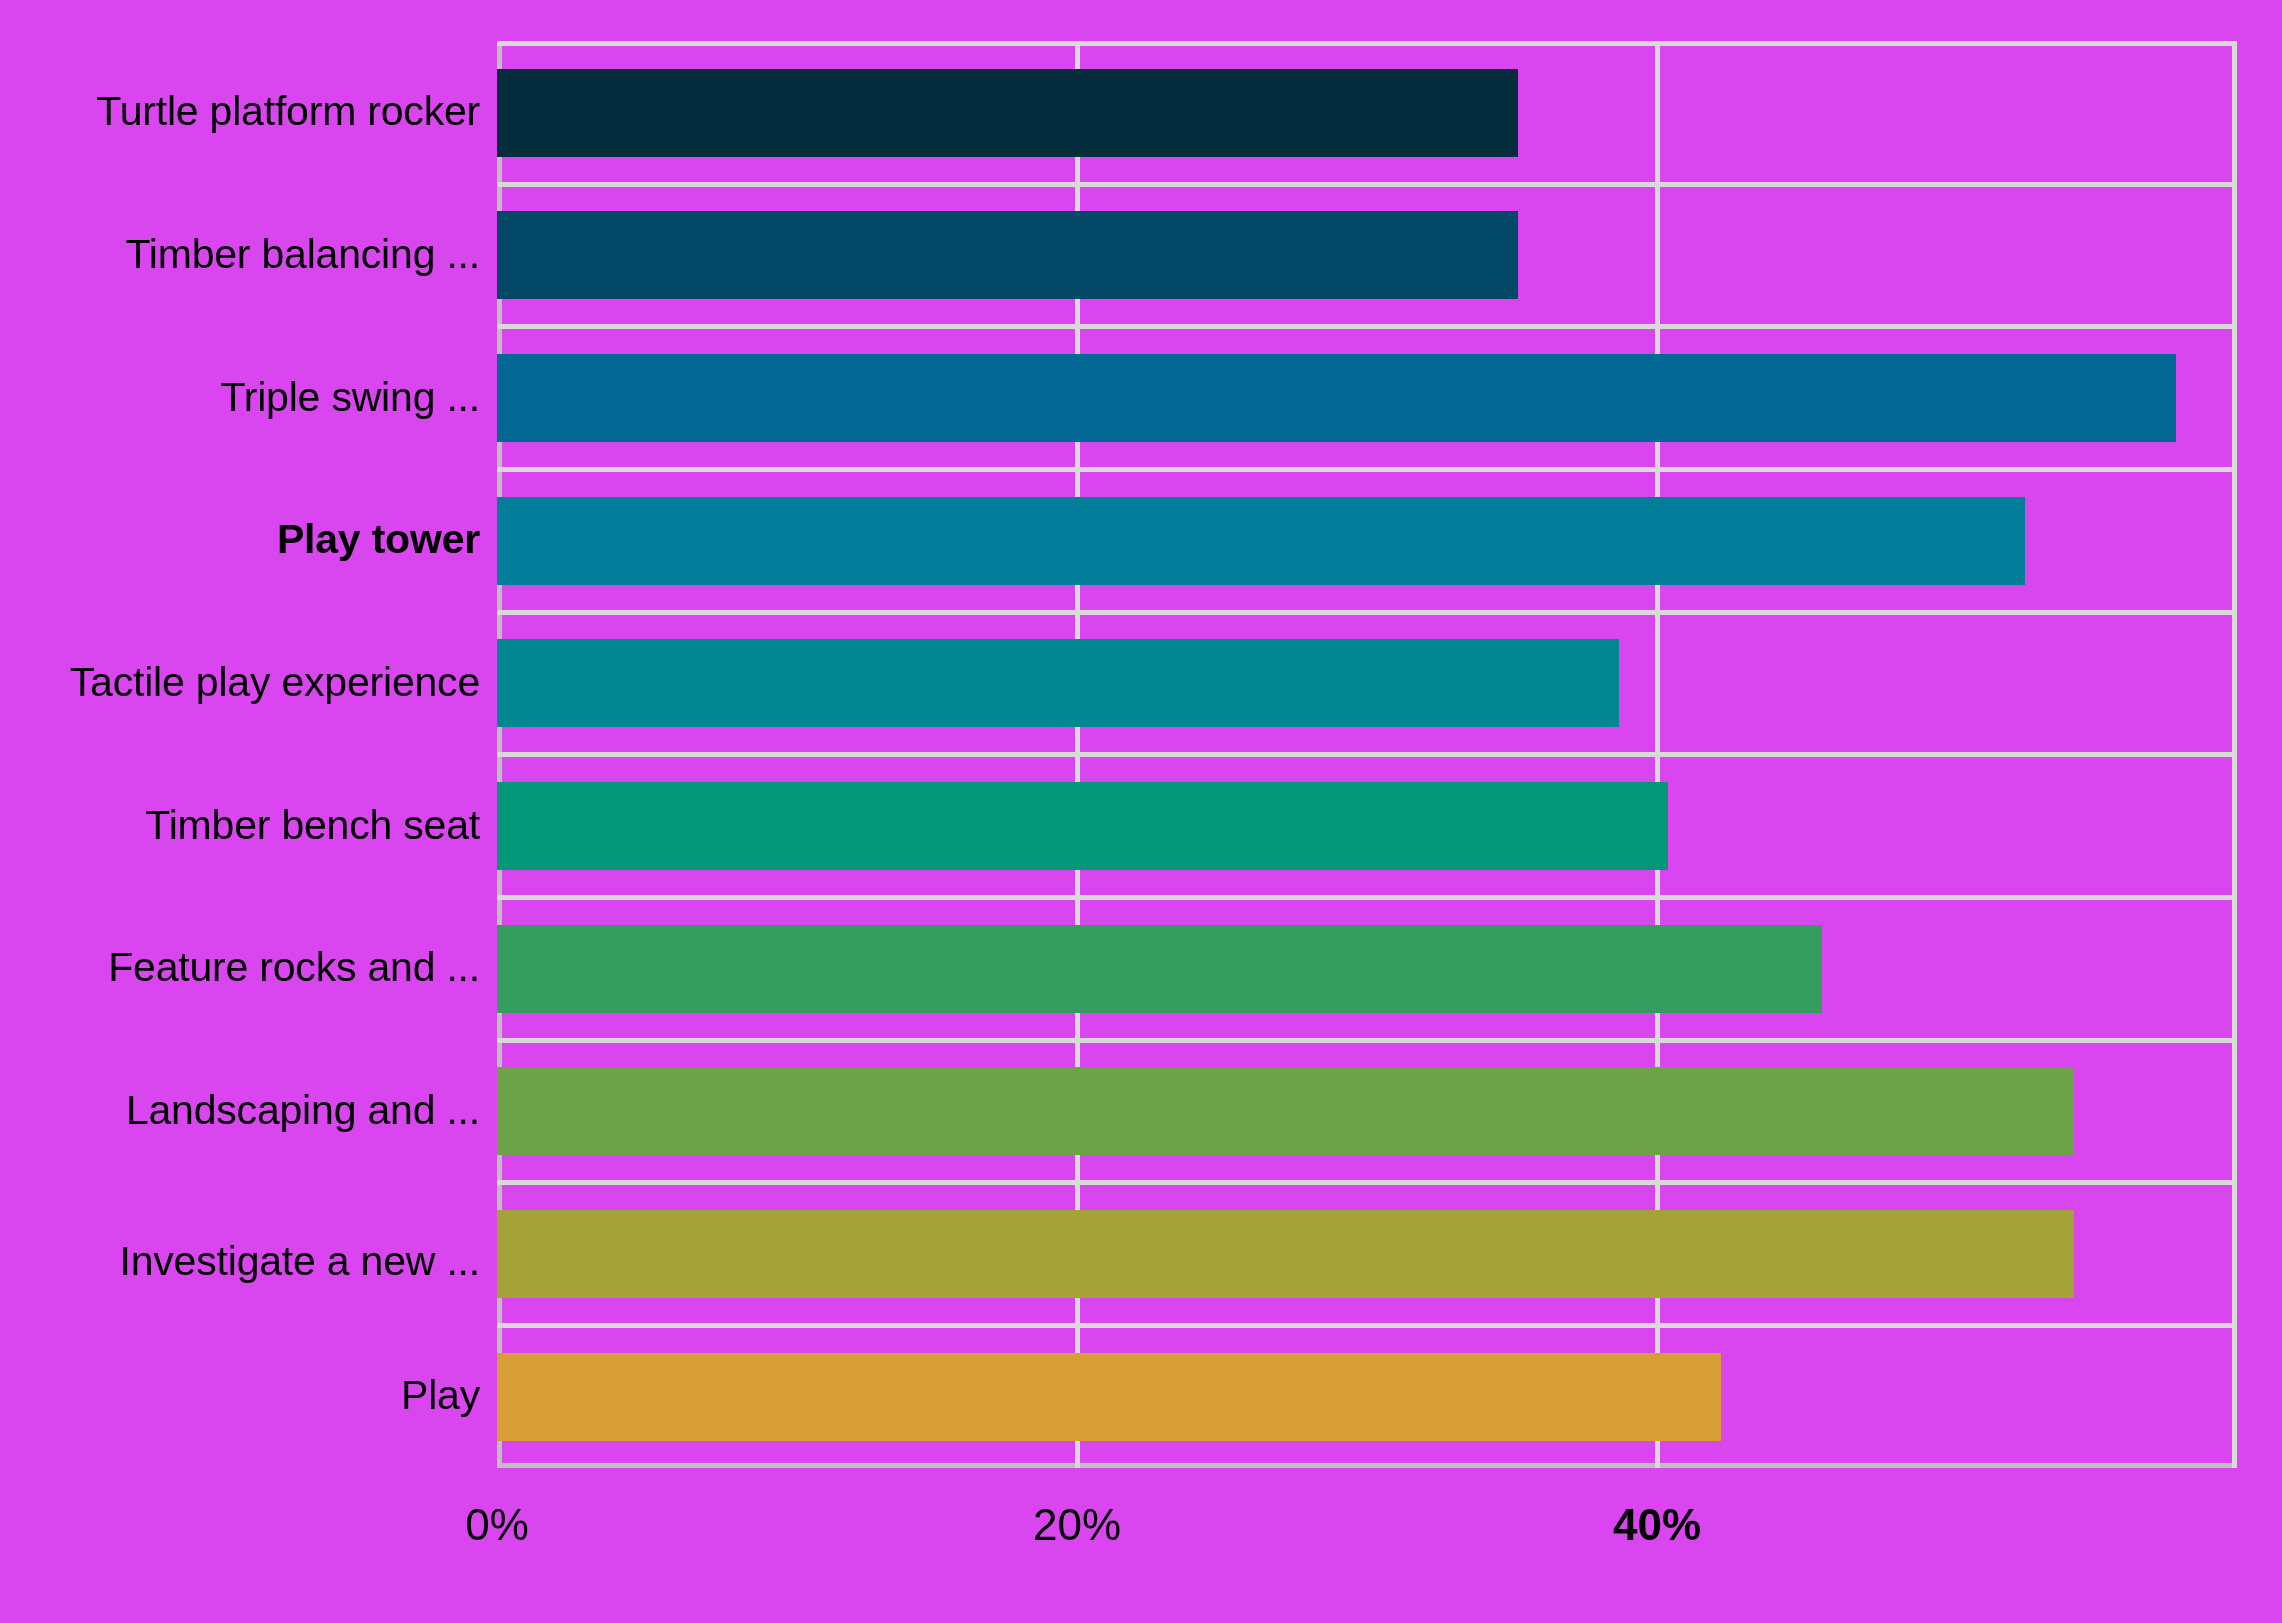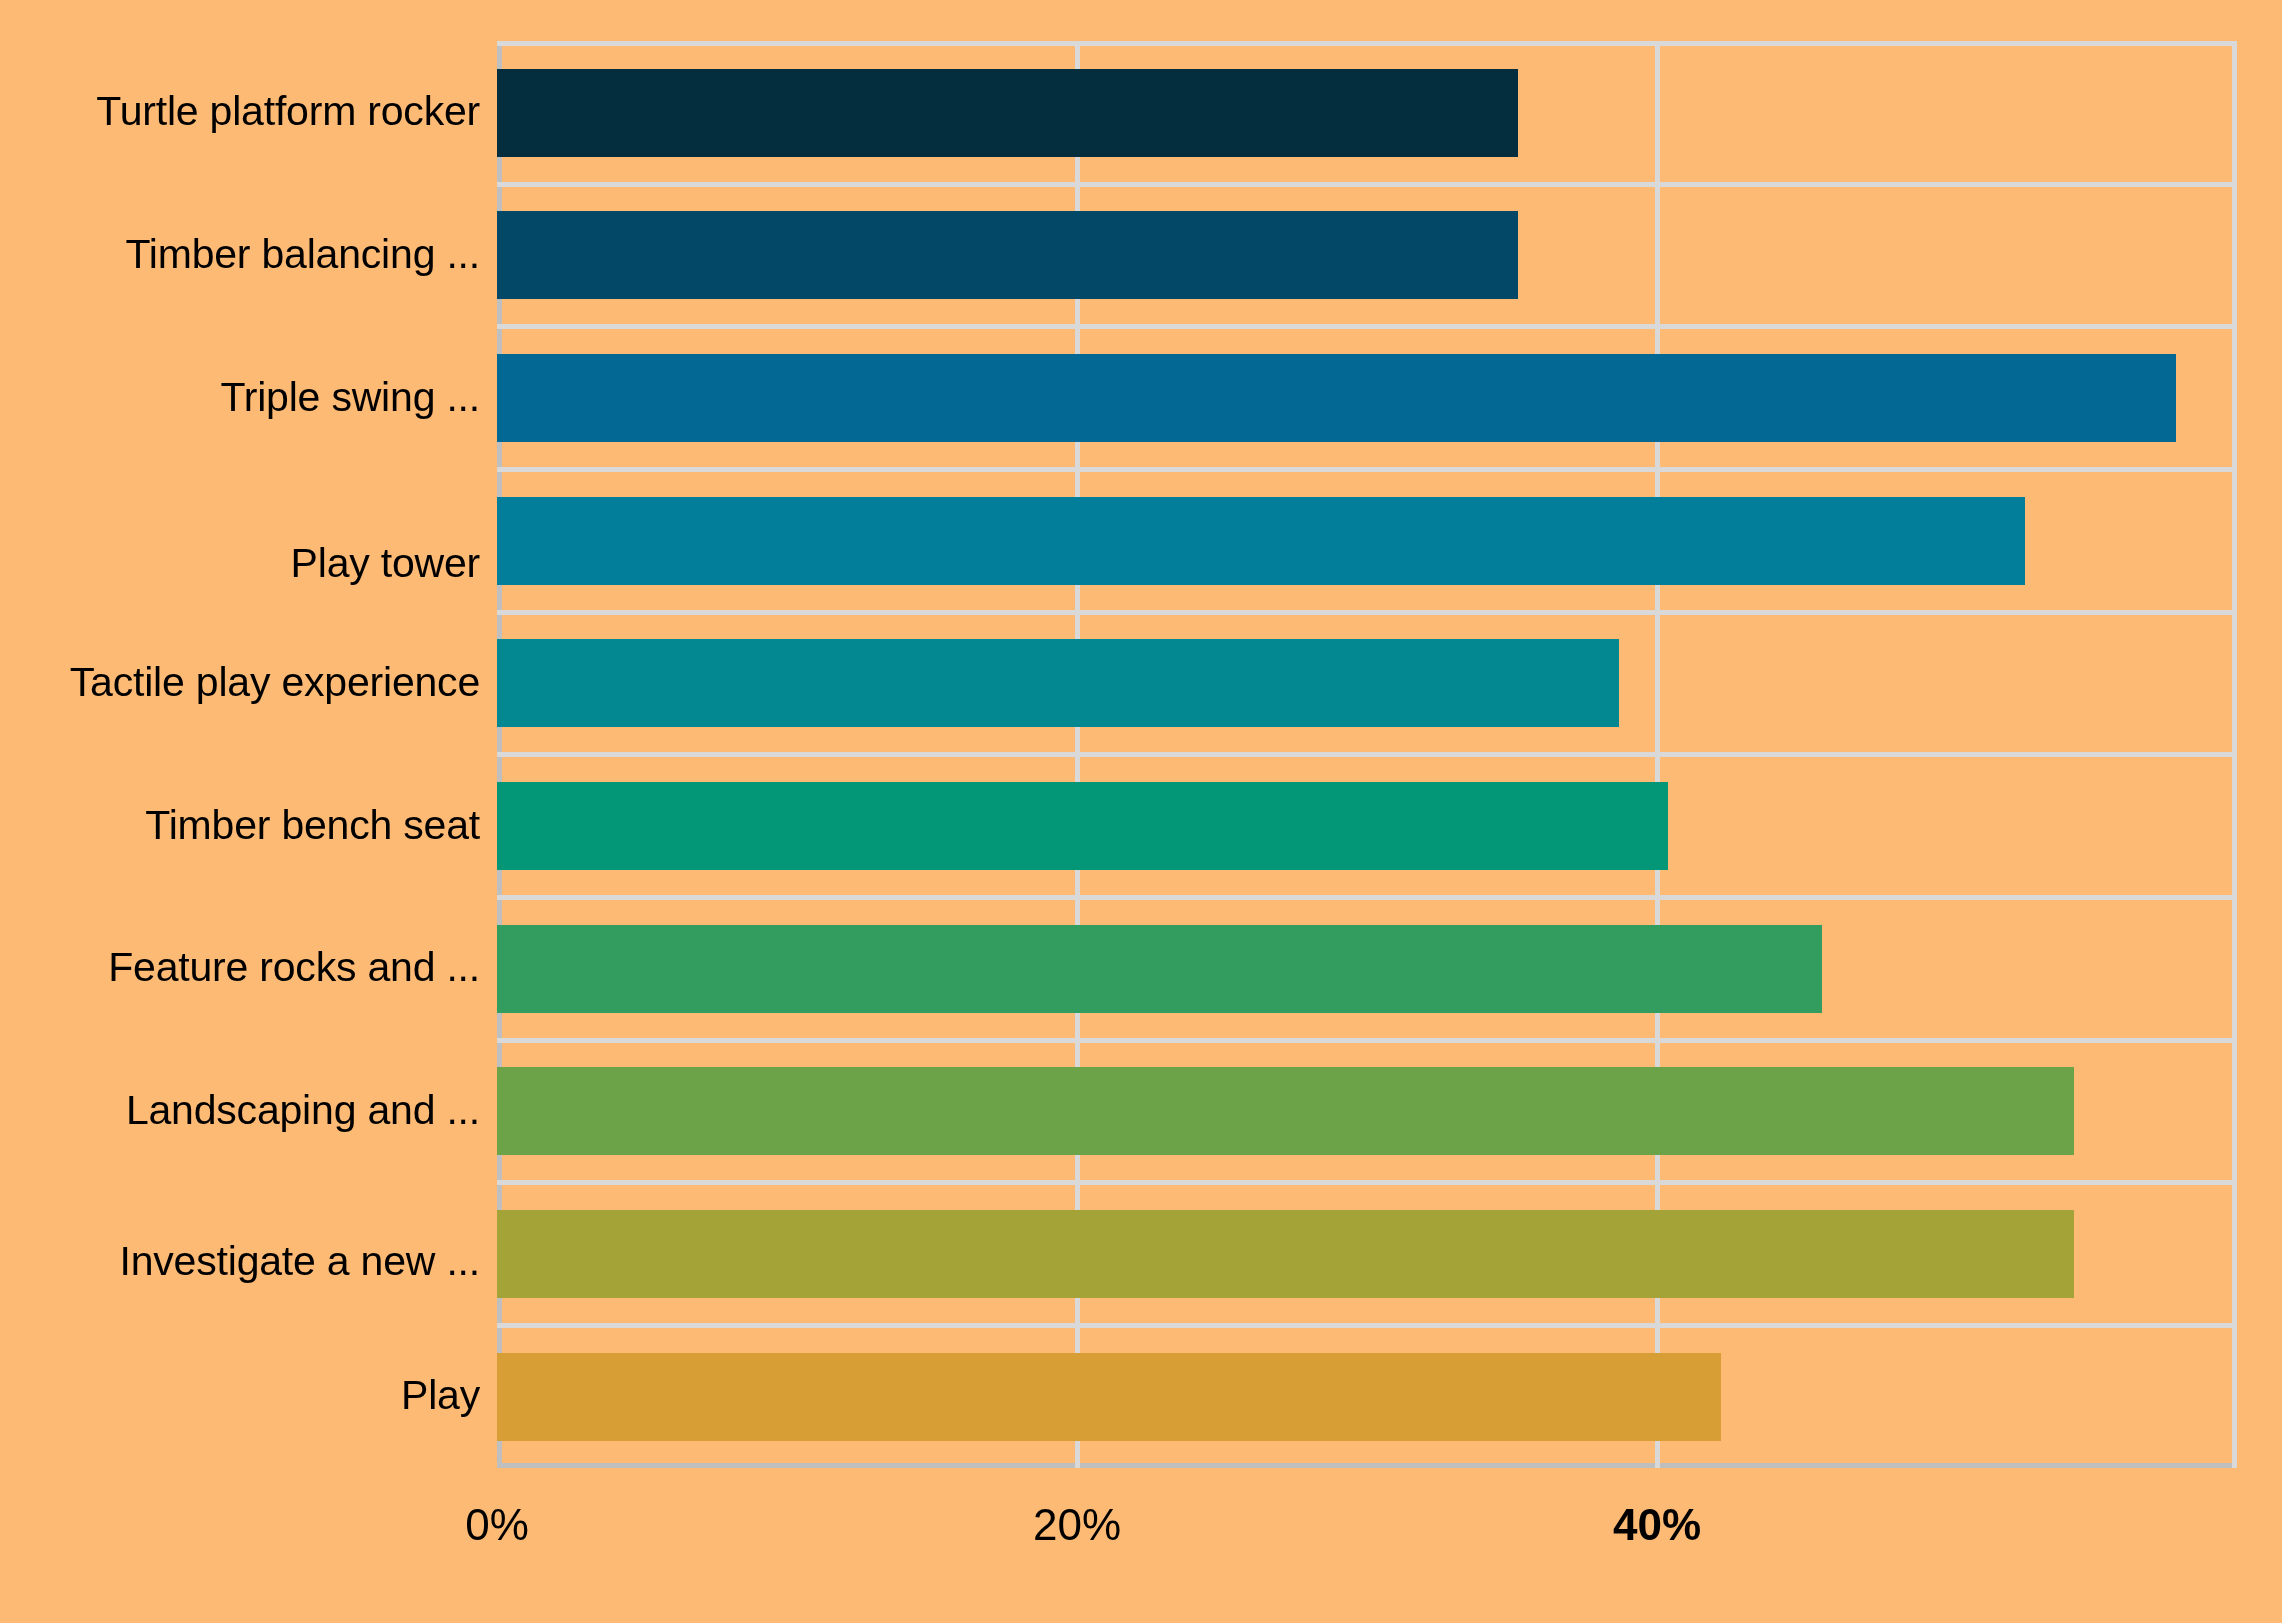--- a/index.html
+++ b/index.html
@@ -12,21 +12,21 @@
     height: 1624px;
     font-family: "Liberation Sans", sans-serif;
     color: #000000;
     overflow: hidden;
   }
 
   #chart-root {
     position: relative;
     width: 2283px;
     height: 1624px;
-    background: #fdba74;
+    background: #d946ef;
   }
 
   
   .cat-labels {
     position: absolute;
     left: 0px;
     top: 41px;
     width: 480px;
     height: 1427px;
   }
@@ -110,21 +110,21 @@
 </style>
 </head>
 <body>
 
 <div id="chart-root">
 
   <div class="cat-labels">
       <div class="cat-label" style="top: 50px;">Turtle platform rocker</div>
       <div class="cat-label" style="top: 193px;">Timber balancing ...</div>
       <div class="cat-label" style="top: 336px;">Triple swing ...</div>
-      <div class="cat-label" style="top: 502px;">Play tower</div>
+      <div class="cat-label" style="top: 478px; font-weight: bold;">Play tower</div>
       <div class="cat-label" style="top: 621px;">Tactile play experience</div>
       <div class="cat-label" style="top: 764px;">Timber bench seat</div>
       <div class="cat-label" style="top: 906px;">Feature rocks and ...</div>
       <div class="cat-label" style="top: 1049px;">Landscaping and ...</div>
       <div class="cat-label" style="top: 1200px;">Investigate a new ...</div>
       <div class="cat-label" style="top: 1334px;">Play</div>
     </div>
 
   <div class="plot">
     <div class="axis-y"></div>

